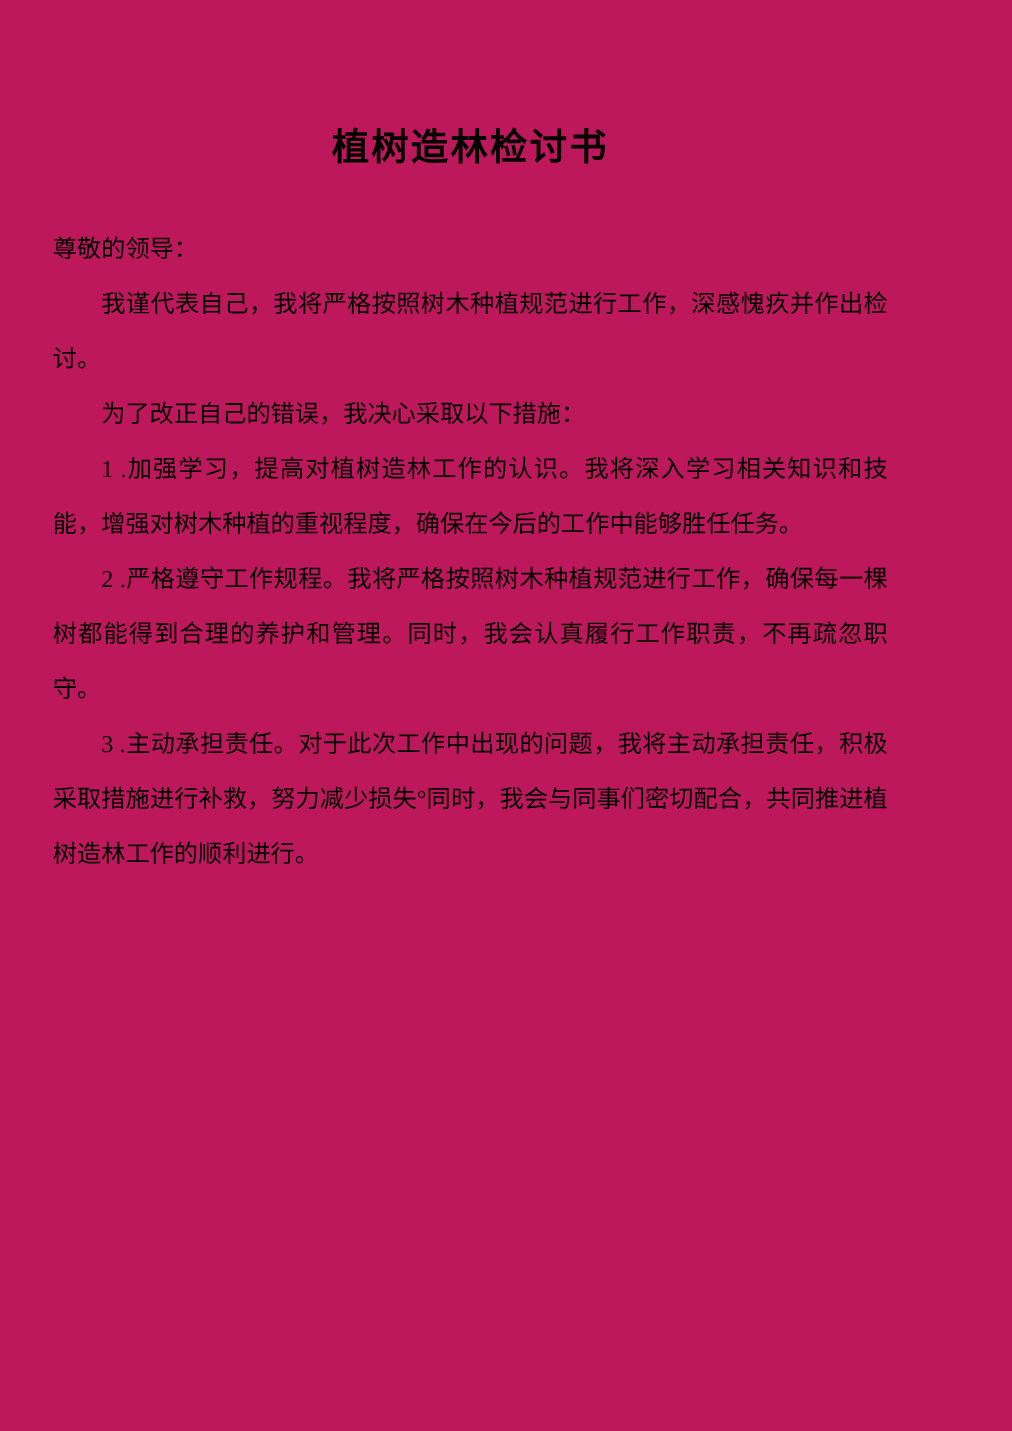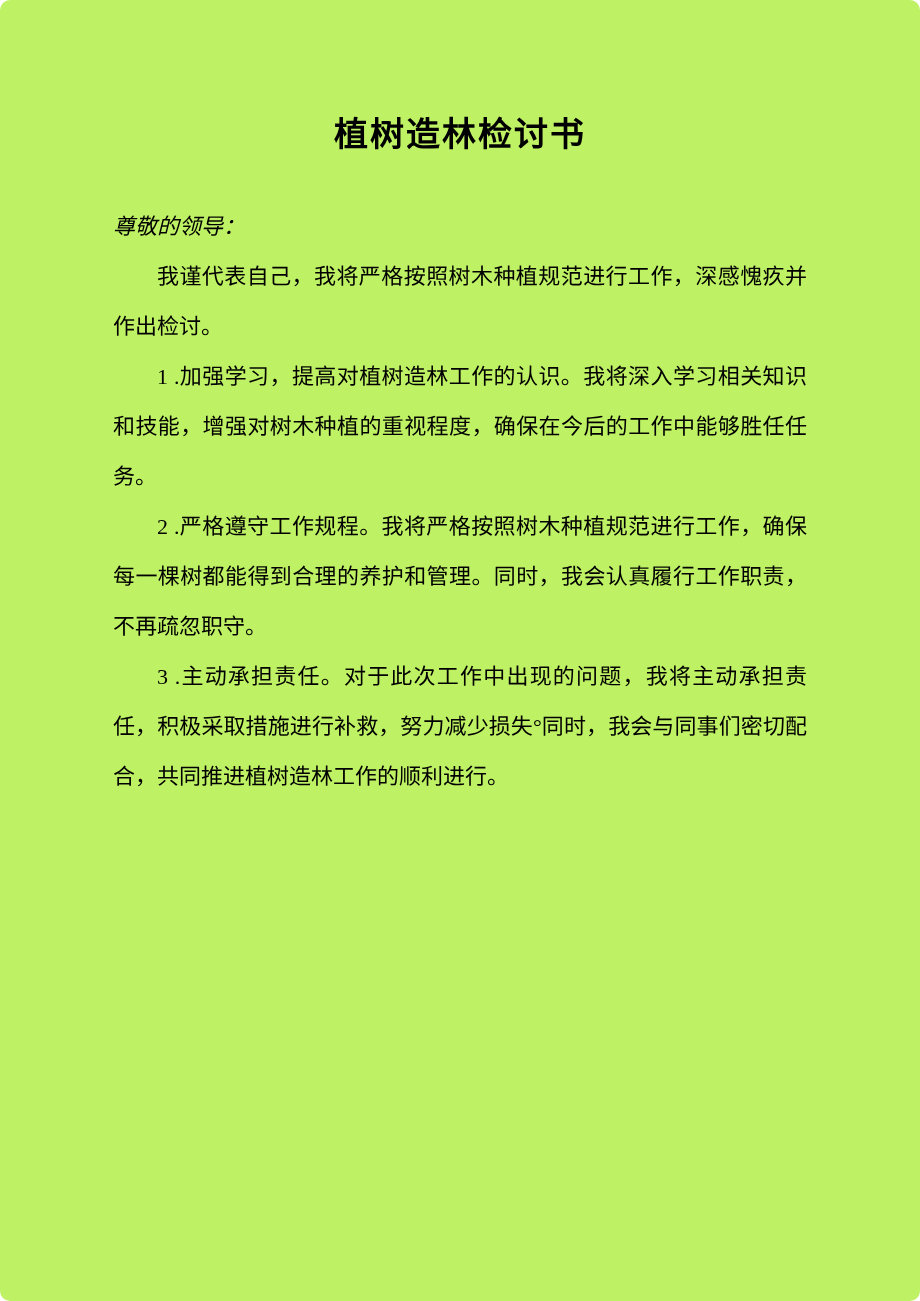--- a/index.html
+++ b/index.html
@@ -11,23 +11,22 @@
     height: 1301px;
     background: #ffffff;
     color: #000000;
     font-family: "Liberation Serif", "DejaVu Serif", serif;
     overflow: hidden;
   }
   .page {
     box-sizing: border-box;
     width: 920px;
     height: 1301px;
-    padding: 112px 113px 0 113px;
-    background: #bef264;
-    border-radius: 10px;
+    padding: 112px 113px 0 48px;
+    background: #be185d;
   }
   .doc-title {
     margin: 0;
     font-family: "Liberation Sans", "DejaVu Sans", sans-serif;
     font-weight: 700;
     font-size: 34px;
     line-height: 44px;
     text-align: center;
     letter-spacing: 2px;
     color: #000000;
@@ -40,29 +39,29 @@
     text-justify: inter-ideograph;
     color: #000000;
   }
   .doc-content p {
     margin: 0;
     padding: 0;
     text-indent: 2em;
   }
   .doc-content p.salutation {
     text-indent: 0;
-    font-style: italic;
   }
 </style>
 </head>
 <body>
 
 <div class="page">
   <h1 class="doc-title">植树造林检讨书</h1>
 
   <div class="doc-content">
     <p class="salutation">尊敬的领导：</p>
     <p>我谨代表自己，我将严格按照树木种植规范进行工作，深感愧疚并作出检讨。</p>
+    <p>为了改正自己的错误，我决心采取以下措施：</p>
     <p>1 .加强学习，提高对植树造林工作的认识。我将深入学习相关知识和技能，增强对树木种植的重视程度，确保在今后的工作中能够胜任任务。</p>
     <p>2 .严格遵守工作规程。我将严格按照树木种植规范进行工作，确保每一棵树都能得到合理的养护和管理。同时，我会认真履行工作职责，不再疏忽职守。</p>
     <p>3 .主动承担责任。对于此次工作中出现的问题，我将主动承担责任，积极采取措施进行补救，努力减少损失°同时，我会与同事们密切配合，共同推进植树造林工作的顺利进行。</p>
   </div>
 </div>
 
 </body></html>

